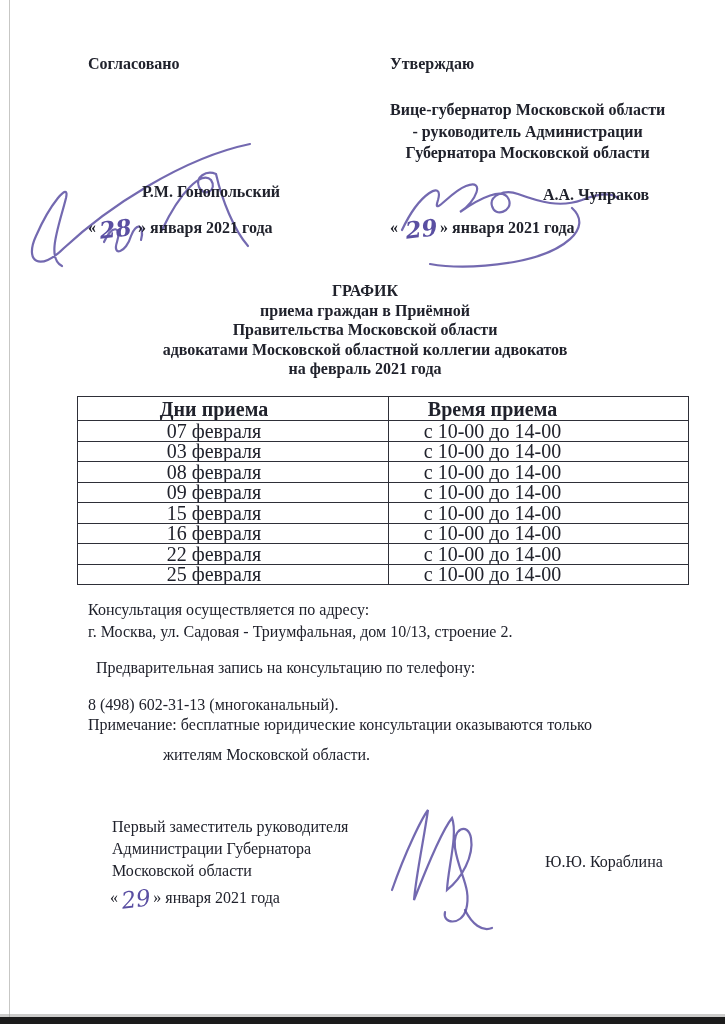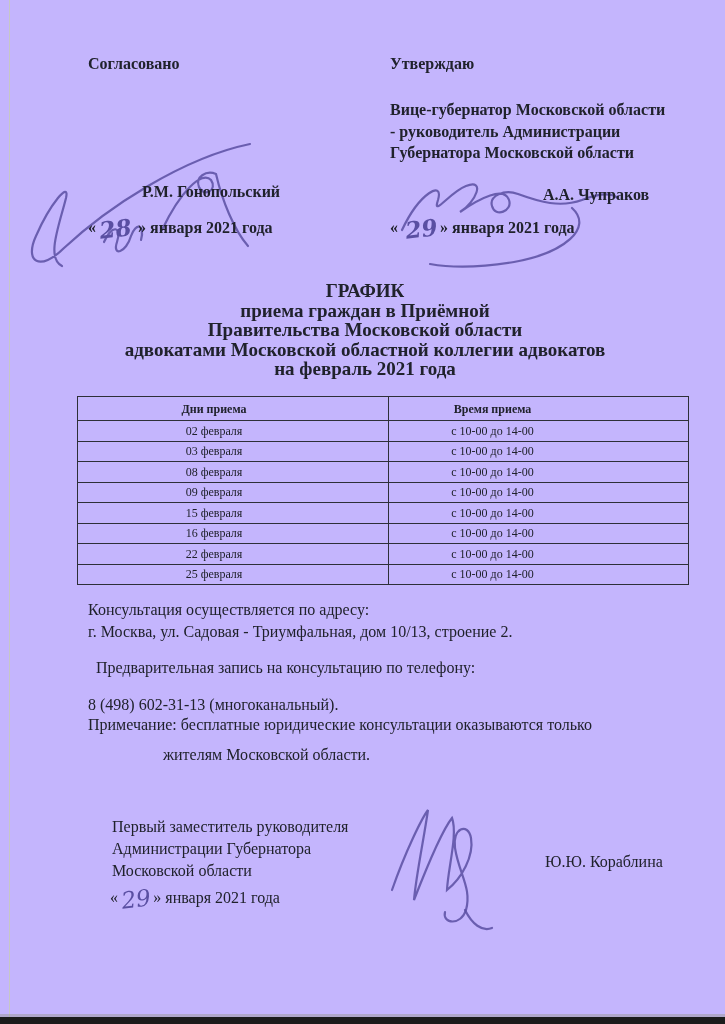--- a/index.html
+++ b/index.html
@@ -1,57 +1,57 @@
 <!DOCTYPE html>
 <html><head>
 <meta charset="utf-8">
 <style>
   html,body { margin:0; padding:0; background:#d9d9d9; }
   .page {
     position:relative; width:725px; height:1024px;
-    background:#c4b5fd; overflow:hidden;
+    background:#ffffff; overflow:hidden;
     font-family:"Liberation Serif", serif;
     color:#20222c; font-size:16px;
   }
   .abs { position:absolute; }
   .b { font-weight:bold; }
   
   .scan-left-line { position:absolute; left:9px; top:0; width:1px; height:1024px; background:#c7c7c5; }
   .scan-bottom-band { position:absolute; left:0; bottom:0; width:725px; height:7px; background:#1b1b1b; }
   .scan-bottom-shade { position:absolute; left:0; bottom:7px; width:725px; height:3px; background:#9a9a98; opacity:.5; }
 
   
   .status-left  { left:88px;  top:55px; }
   .status-right { left:390px; top:55px; }
   .pos-left  { left:88px;  top:99px;  line-height:21.5px; }
-  .pos-right { left:390px; top:99px;  line-height:21.5px; }
+  .pos-right { left:390px; top:99px;  line-height:21.5px;text-align:center; }
   .name-left  { left:142px; top:183px; }
   .name-right { left:543px; top:186px; }
   .date-left  { left:88px;  top:219px; }
   .date-right { left:390px; top:219px; }
 
   .hand-day {
     font-family:"DejaVu Serif", serif; font-style:italic;
     color:#5a4fa2; font-size:23px; line-height:10px;
     display:inline-block; transform:rotate(-7deg) translateY(4px);
     margin:0 3px;
   }
   .sig { position:absolute; pointer-events:none; }
   .sig path { fill:none; stroke:#5a4fa2; stroke-width:2.2; stroke-linecap:round; opacity:.85; }
 
   
   .title-block {
     left:80px; top:281px; width:570px; text-align:center;
-    font-weight:bold; line-height:19.5px; font-size:19px;
+    font-weight:bold; line-height:19.5px; font-size:16px;
   }
 
   
   table.schedule {
     position:absolute; left:77px; top:396px; width:611px;
-    border-collapse:collapse; table-layout:fixed; font-size:12px;
+    border-collapse:collapse; table-layout:fixed; font-size:20px;
   }
   table.schedule col.c1 { width:311px; }
   table.schedule col.c2 { width:300px; }
   table.schedule th, table.schedule td {
     border:1.5px solid #2e2f38; text-align:center; overflow:hidden;
     padding:0 0 0 0; height:19.5px; line-height:18px; font-weight:normal;
   }
   table.schedule th { font-weight:bold; height:23px; }
   table.schedule th.c1h, table.schedule td.c1d { padding-right:38px; }
   table.schedule th.c2h, table.schedule td.c2d { padding-right:92px; }
@@ -116,21 +116,21 @@
         <col class="c2">
       </colgroup>
     <thead>
       <tr>
         <th class="c1h">Дни приема</th>
         <th class="c2h">Время приема</th>
       </tr>
     </thead>
     <tbody>
         <tr>
-          <td class="c1d">02 февраля</td>
+          <td class="c1d">07 февраля</td>
           <td class="c2d">с 10-00 до 14-00</td>
         </tr>
         <tr>
           <td class="c1d">03 февраля</td>
           <td class="c2d">с 10-00 до 14-00</td>
         </tr>
         <tr>
           <td class="c1d">08 февраля</td>
           <td class="c2d">с 10-00 до 14-00</td>
         </tr>

